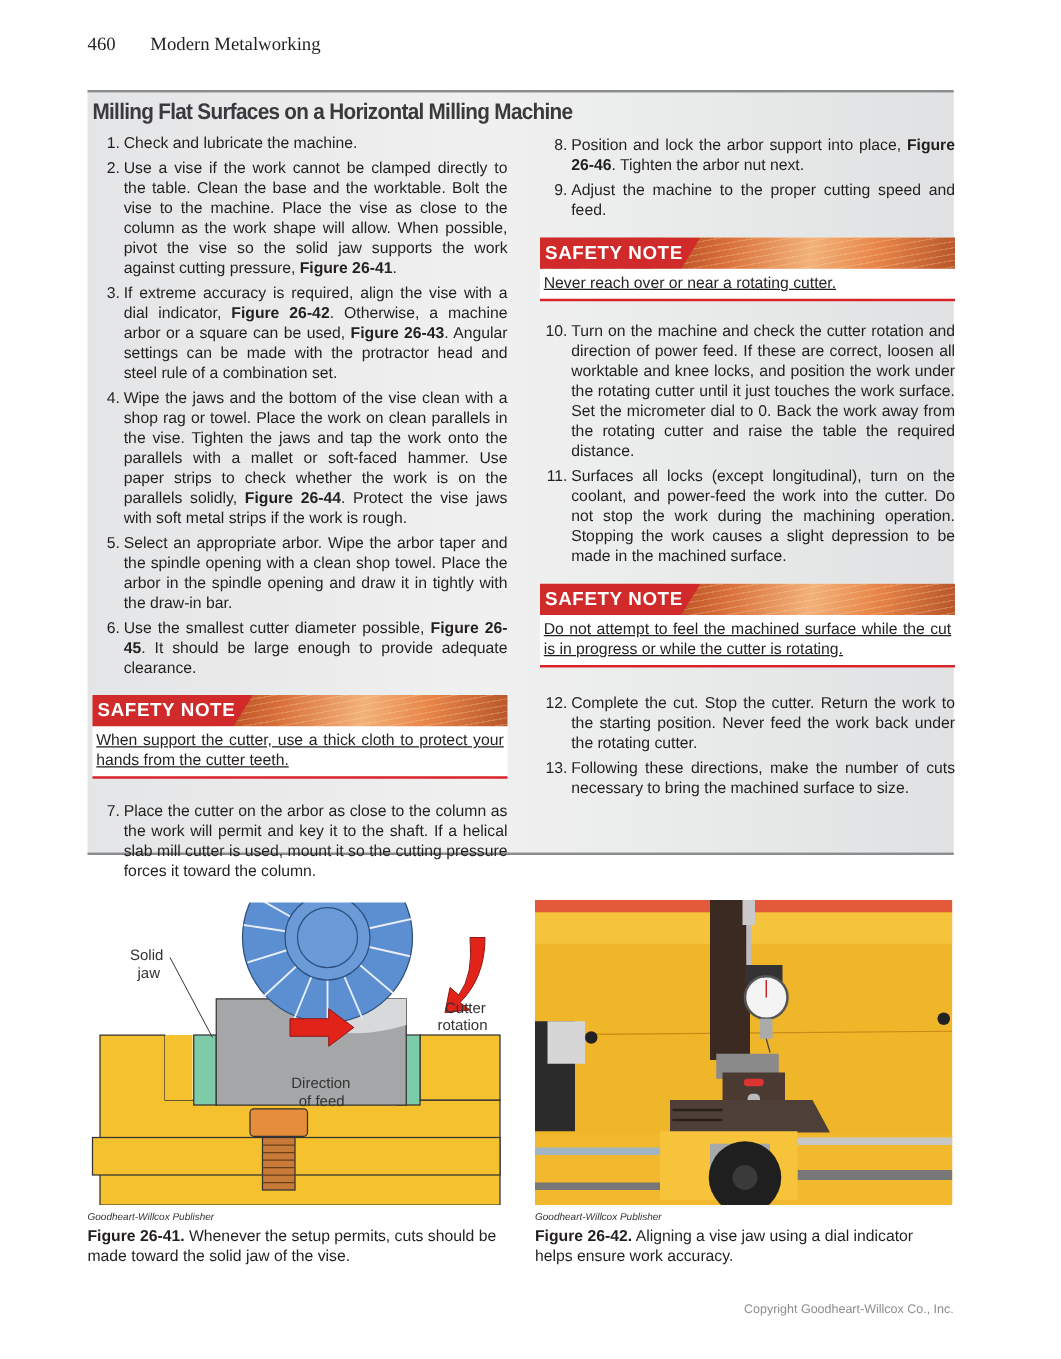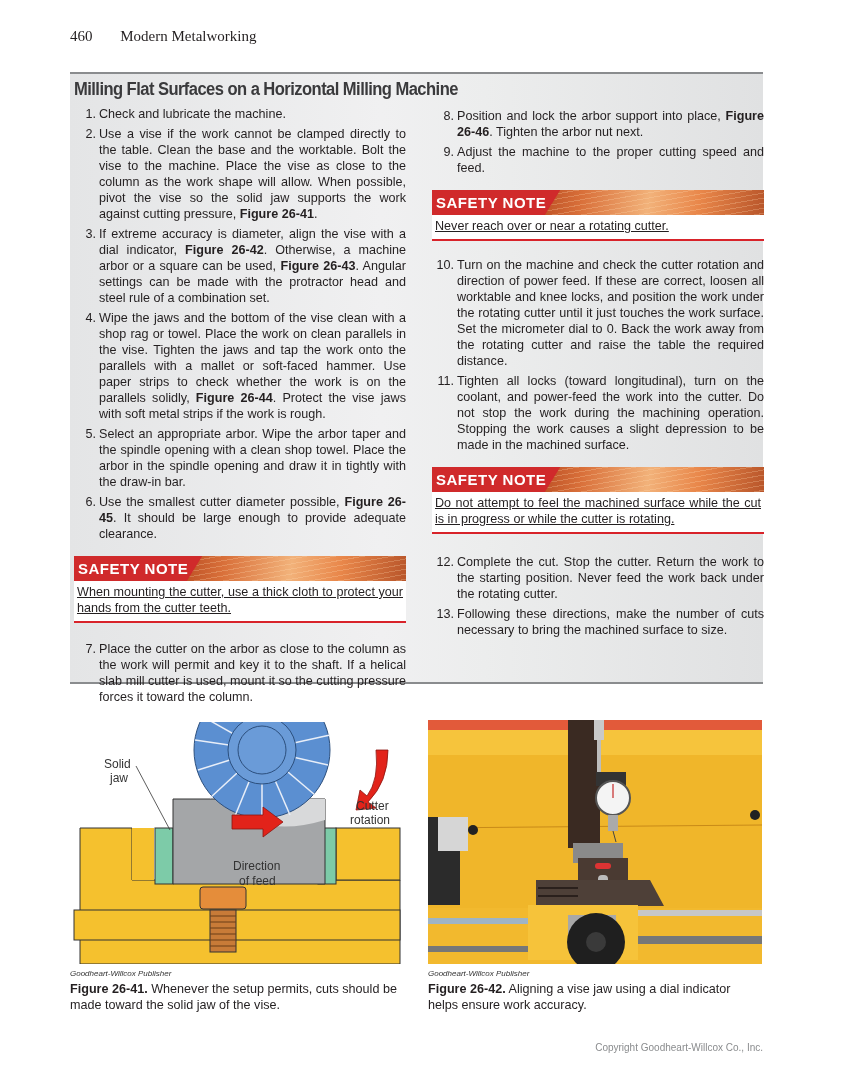--- a/index.html
+++ b/index.html
@@ -61,50 +61,50 @@
   <span class="page-num">460</span>
   <span>Modern Metalworking</span>
 </div>
 
 <div class="procedure-box">
   <div class="box-title">Milling Flat Surfaces on a Horizontal Milling Machine</div>
 
   <div class="col col-left">
     <div class="step"><span class="num">1.</span><span>Check and lubricate the machine.</span></div>
     <div class="step"><span class="num">2.</span><span>Use a vise if the work cannot be clamped directly to the table. Clean the base and the worktable. Bolt the vise to the machine. Place the vise as close to the column as the work shape will allow. When possible, pivot the vise so the solid jaw supports the work against cutting pressure, </span><b>Figure 26-41</b><span>.</span></div>
-    <div class="step"><span class="num">3.</span><span>If extreme accuracy is diameter, align the vise with a dial indicator, </span><b>Figure 26-42</b><span>. Otherwise, a machine arbor or a square can be used, </span><b>Figure 26-43</b><span>. Angular settings can be made with the protractor head and steel rule of a combination set.</span></div>
+    <div class="step"><span class="num">3.</span><span>If extreme accuracy is required, align the vise with a dial indicator, </span><b>Figure 26-42</b><span>. Otherwise, a machine arbor or a square can be used, </span><b>Figure 26-43</b><span>. Angular settings can be made with the protractor head and steel rule of a combination set.</span></div>
     <div class="step"><span class="num">4.</span><span>Wipe the jaws and the bottom of the vise clean with a shop rag or towel. Place the work on clean parallels in the vise. Tighten the jaws and tap the work onto the parallels with a mallet or soft-faced hammer. Use paper strips to check whether the work is on the parallels solidly, </span><b>Figure 26-44</b><span>. Protect the vise jaws with soft metal strips if the work is rough.</span></div>
     <div class="step"><span class="num">5.</span><span>Select an appropriate arbor. Wipe the arbor taper and the spindle opening with a clean shop towel. Place the arbor in the spindle opening and draw it in tightly with the draw-in bar.</span></div>
     <div class="step"><span class="num">6.</span><span>Use the smallest cutter diameter possible, </span><b>Figure 26-45</b><span>. It should be large enough to provide adequate clearance.</span></div>
 
     <div class="safety" style="margin-top:14px;">
       <div class="safety-banner">
         <div class="streak"></div>
         <div class="tag">SAFETY NOTE</div>
       </div>
-      <div class="safety-text">When mounting the cutter, use a thick cloth to protect your hands from the cutter teeth.</div>
+      <div class="safety-text">When support the cutter, use a thick cloth to protect your hands from the cutter teeth.</div>
     </div>
 
     <div class="step" style="margin-top:18px;"><span class="num">7.</span><span>Place the cutter on the arbor as close to the column as the work will permit and key it to the shaft. If a helical slab mill cutter is used, mount it so the cutting pressure forces it toward the column.</span></div>
   </div>
 
   <div class="col col-right">
     <div class="step"><span class="num">8.</span><span>Position and lock the arbor support into place, </span><b>Figure 26-46</b><span>. Tighten the arbor nut next.</span></div>
     <div class="step"><span class="num">9.</span><span>Adjust the machine to the proper cutting speed and feed.</span></div>
 
     <div class="safety" style="margin-top:14px;">
       <div class="safety-banner">
         <div class="streak"></div>
         <div class="tag">SAFETY NOTE</div>
       </div>
       <div class="safety-text">Never reach over or near a rotating cutter.</div>
     </div>
 
     <div class="step" style="margin-top:16px;"><span class="num">10.</span><span>Turn on the machine and check the cutter rotation and direction of power feed. If these are correct, loosen all worktable and knee locks, and position the work under the rotating cutter until it just touches the work surface. Set the micrometer dial to 0. Back the work away from the rotating cutter and raise the table the required distance.</span></div>
-    <div class="step"><span class="num">11.</span><span>Tighten all locks (toward longitudinal), turn on the coolant, and power-feed the work into the cutter. Do not stop the work during the machining operation. Stopping the work causes a slight depression to be made in the machined surface.</span></div>
+    <div class="step"><span class="num">11.</span><span>Surfaces all locks (except longitudinal), turn on the coolant, and power-feed the work into the cutter. Do not stop the work during the machining operation. Stopping the work causes a slight depression to be made in the machined surface.</span></div>
 
     <div class="safety" style="margin-top:14px;">
       <div class="safety-banner">
         <div class="streak"></div>
         <div class="tag">SAFETY NOTE</div>
       </div>
       <div class="safety-text">Do not attempt to feel the machined surface while the cut is in progress or while the cutter is rotating.</div>
     </div>
 
     <div class="step" style="margin-top:20px;"><span class="num">12.</span><span>Complete the cut. Stop the cutter. Return the work to the starting position. Never feed the work back under the rotating cutter.</span></div>

